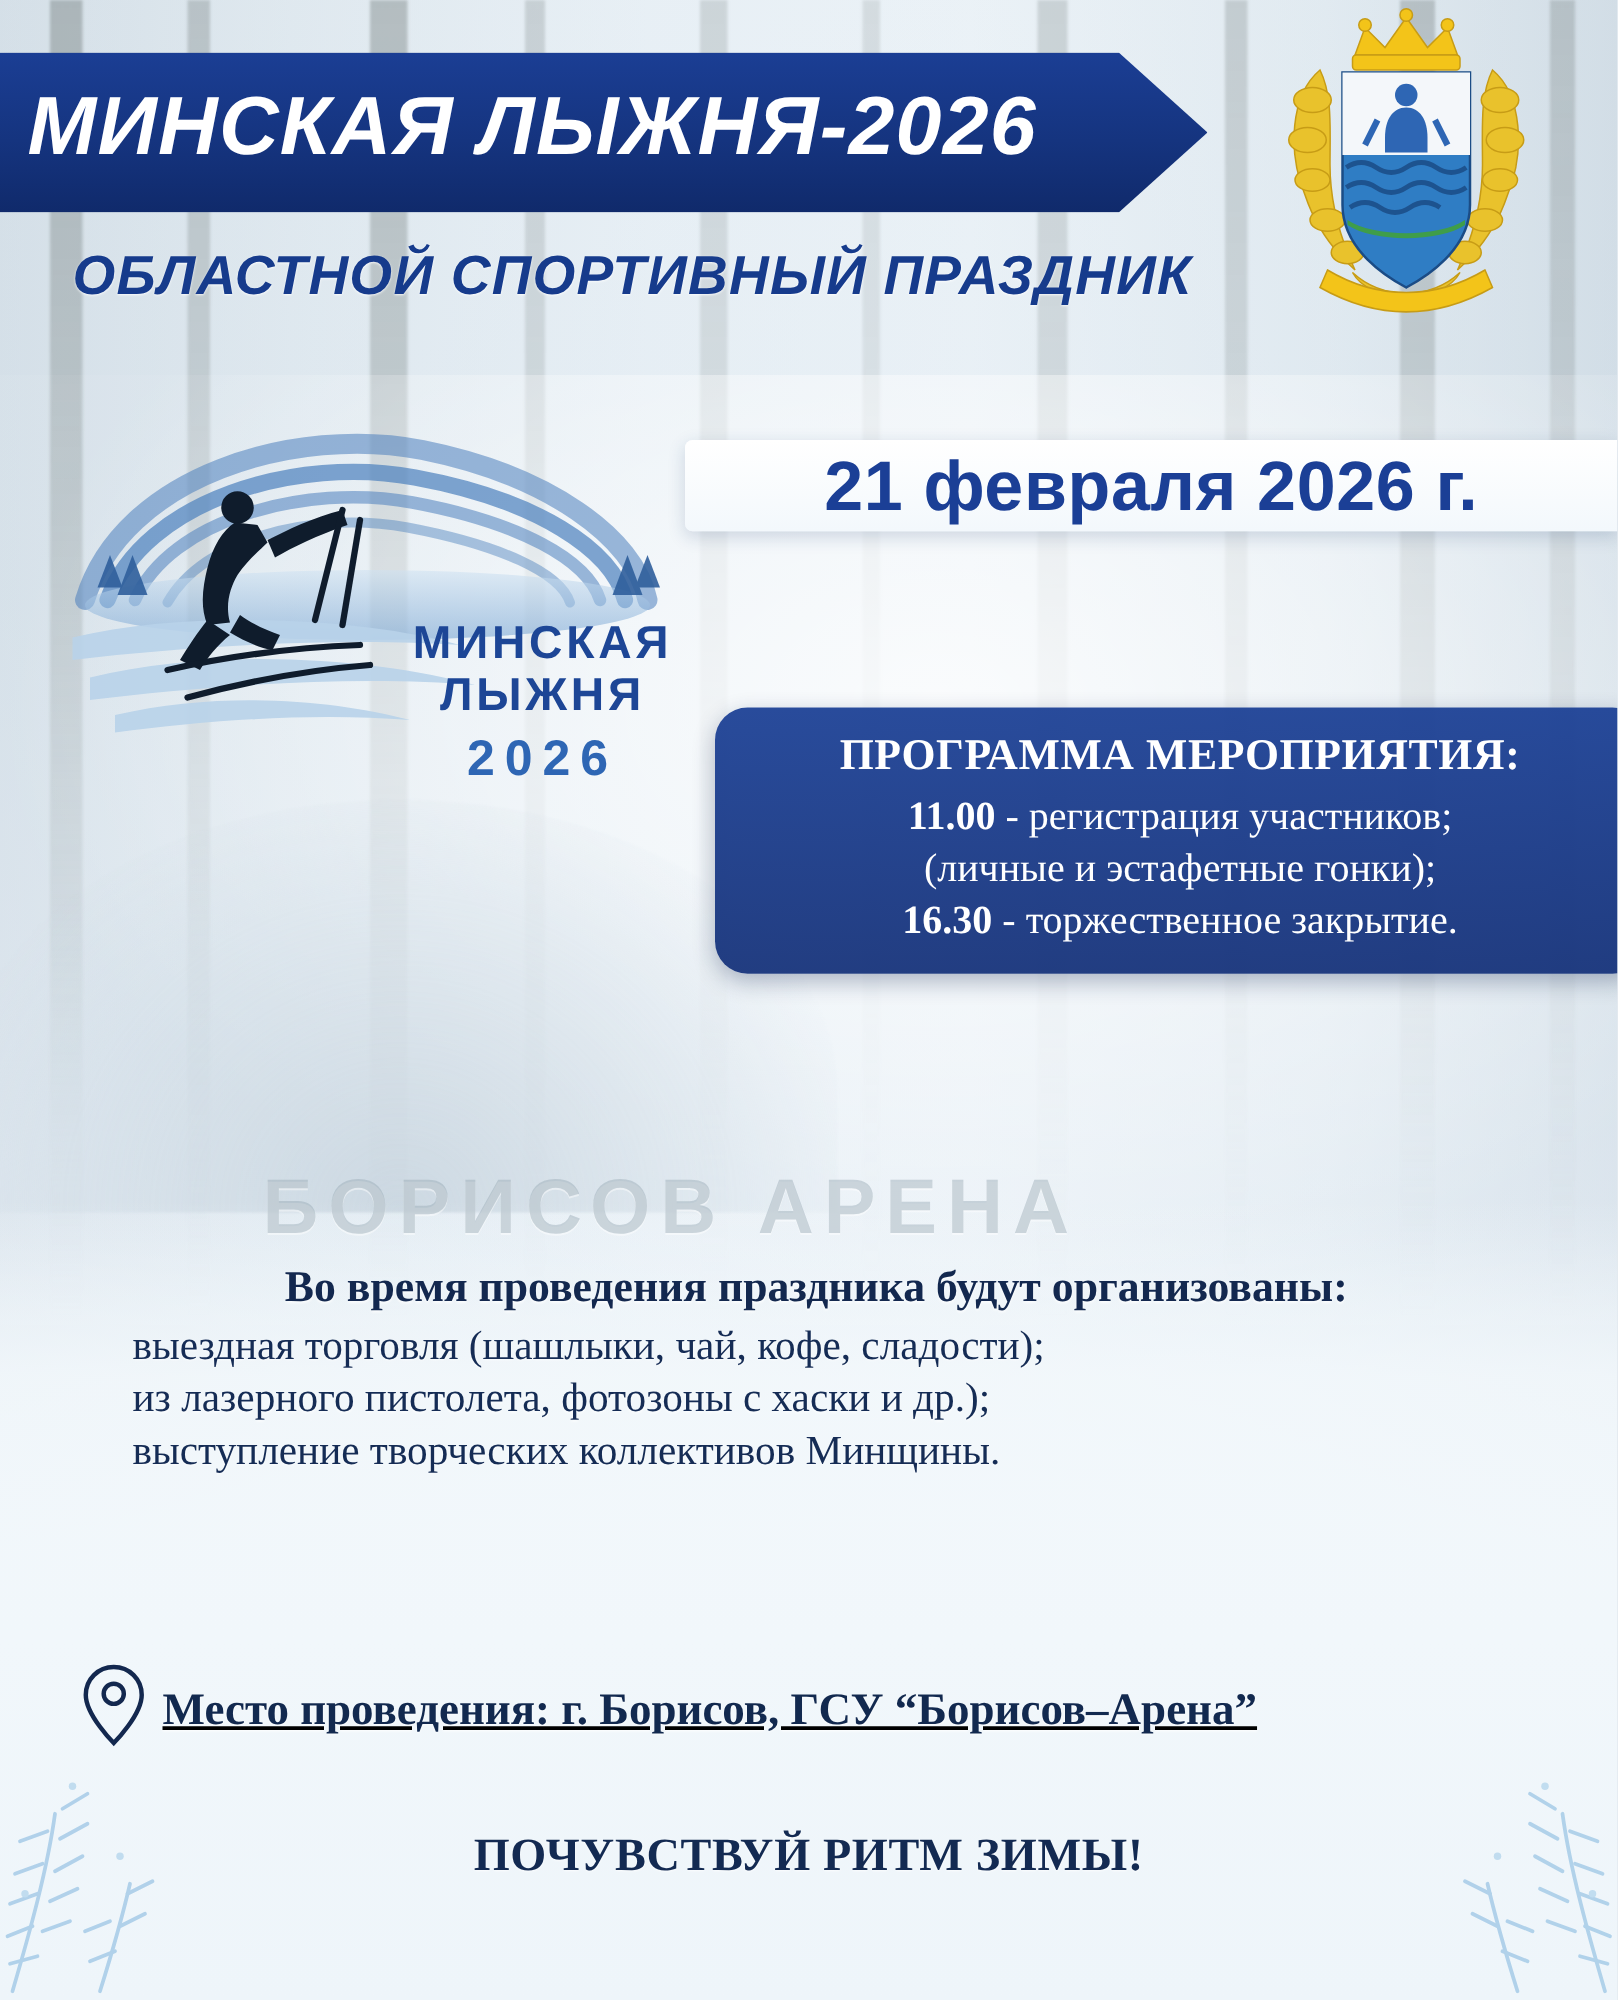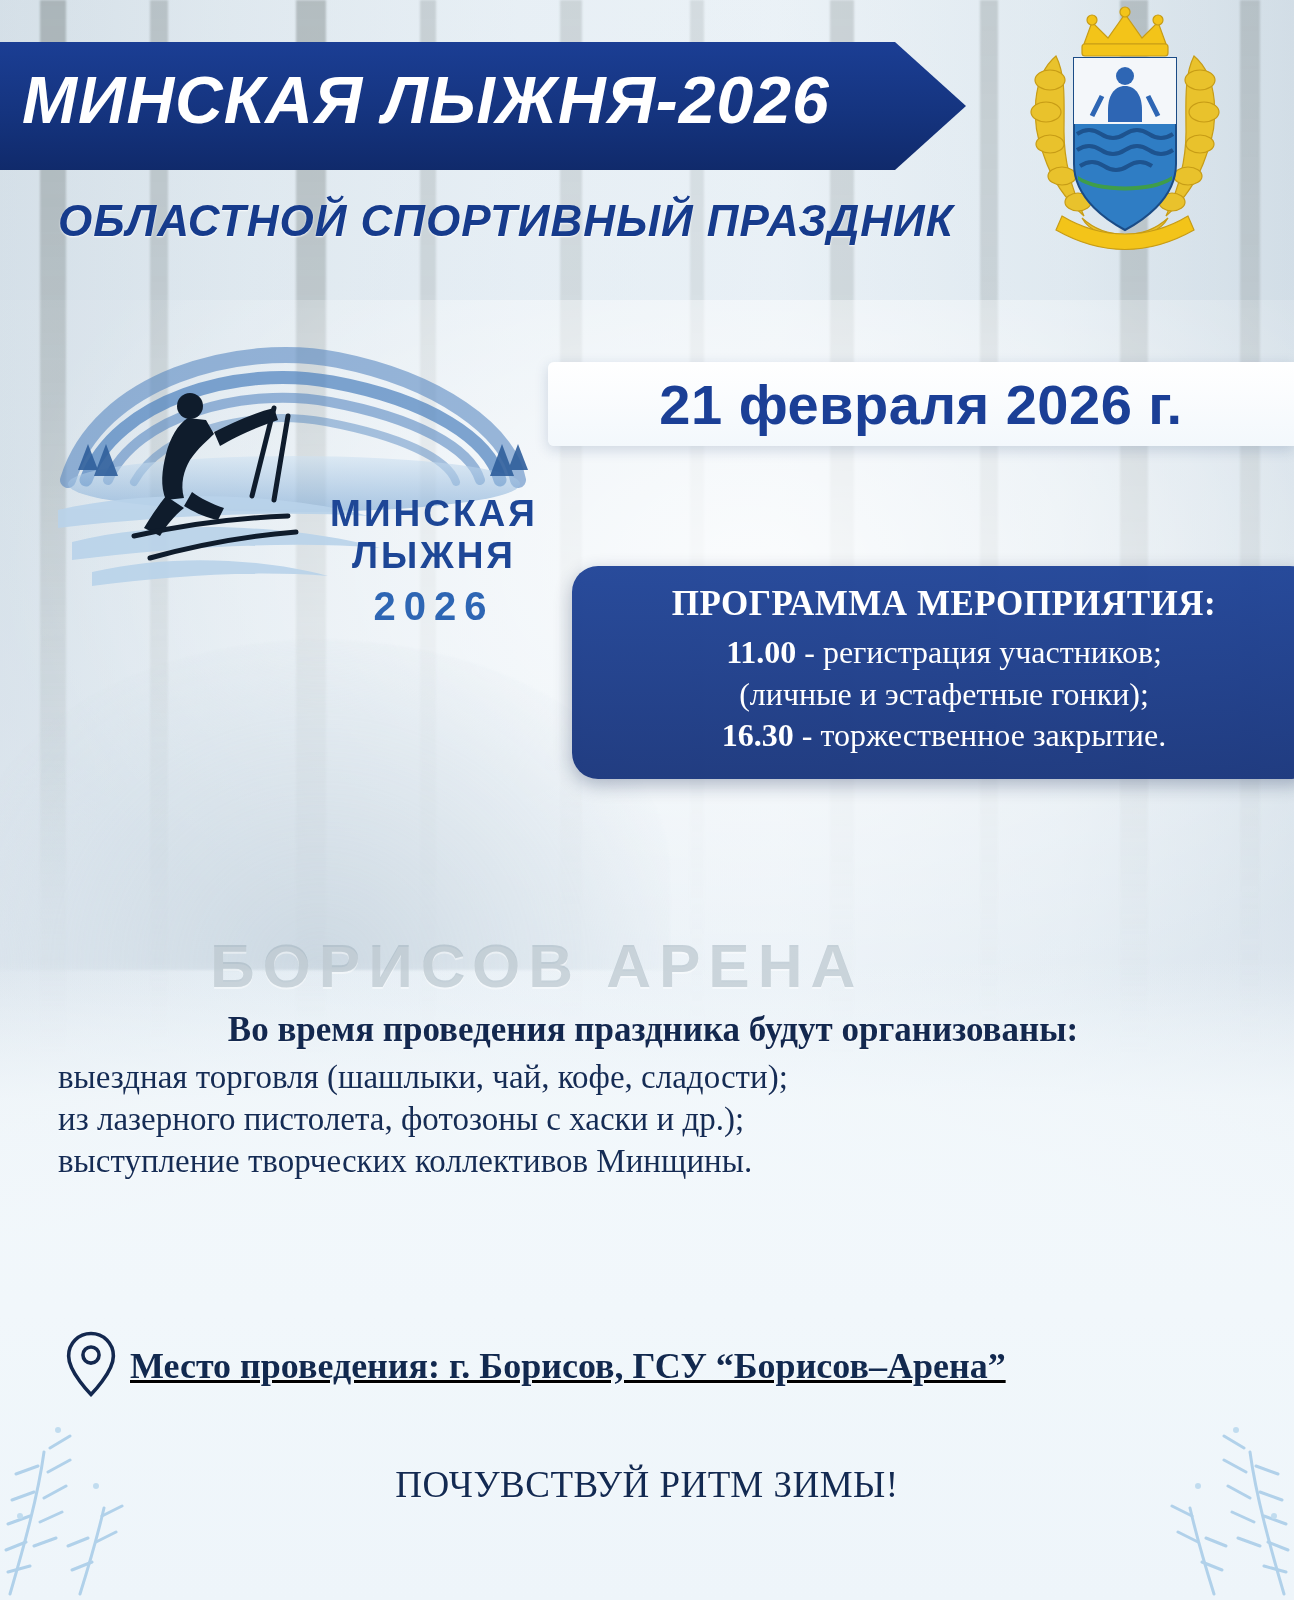--- a/index.html
+++ b/index.html
@@ -105,28 +105,27 @@
   .coat {
     position: absolute;
     top: 4px; right: 66px;
     width: 206px; height: 258px;
   }
 
   
   .date-badge {
     position: absolute;
     top: 352px; left: 548px;
-    width: 746px; height: 84px;
+    width: 746px; height: 73px;
     background: linear-gradient(180deg, #ffffff 0%, #f3f8fc 100%);
     border-radius: 6px 0 0 6px;
     box-shadow: 0 4px 14px rgba(30,60,110,0.18);
     display: flex;
     align-items: center;
     justify-content: center;
-    margin-top: 10px;
   }
   .date-badge .date-text {
     font-family: "Liberation Sans", sans-serif;
     font-weight: 700;
     font-size: 56px;
     color: #1b3f96;
     letter-spacing: 0.5px;
     white-space: nowrap;
   }
 
@@ -179,20 +178,21 @@
     text-align: center;
     margin: 0 0 6px 0;
     text-shadow: 0 1px 2px rgba(255,255,255,0.8);
   }
   .activities-item {
     font-family: "Liberation Serif", serif;
     font-size: 33px;
     line-height: 1.28;
     color: #152c55;
     text-shadow: 0 1px 2px rgba(255,255,255,0.75);
+    margin-left: 48px;
   }
 
   
   .venue {
     position: absolute;
     top: 1330px; left: 64px;
     width: 1180px;
     display: flex;
     align-items: center;
     gap: 12px;
@@ -208,21 +208,21 @@
   }
 
   
   .slogan {
     position: absolute;
     top: 1462px; left: 0; right: 0;
     text-align: center;
   }
   .slogan div {
     font-family: "Liberation Serif", serif;
-    font-weight: 400;
+    font-weight: 700;
     font-size: 37px;
     letter-spacing: 0.5px;
     color: #132a52;
     line-height: 1.22;
     text-shadow: 0 1px 2px rgba(255,255,255,0.8);
   }
 
   
   .branch { position: absolute; bottom: 0; opacity: 0.55; }
   .branch.left { left: 0; }

